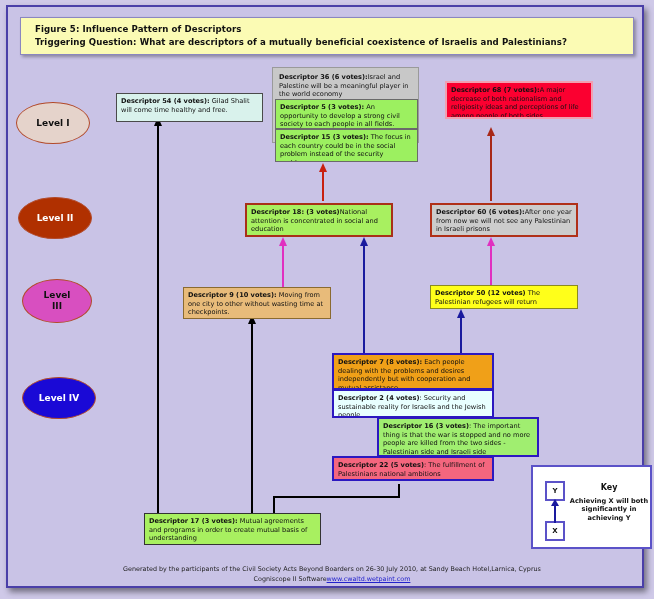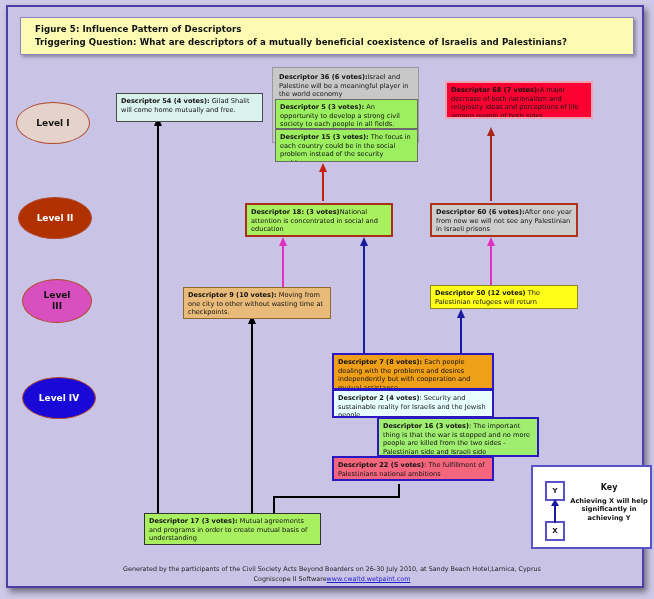--- a/index.html
+++ b/index.html
@@ -89,21 +89,21 @@
     <div class="vl" style="left:482px;top:238px;width:2px;height:40px;background:#e030c0;"></div>
     <div class="ah" style="left:479px;top:230px;border-bottom:9px solid #e030c0;"></div>
 
     <div class="vl" style="left:482px;top:128px;width:2px;height:66px;background:#a82818;"></div>
     <div class="ah" style="left:479px;top:120px;border-bottom:9px solid #a82818;"></div>
 
     <div class="vl" style="left:314px;top:164px;width:2px;height:30px;background:#c82010;"></div>
     <div class="ah" style="left:311px;top:156px;border-bottom:9px solid #c82010;"></div>
 
     <div class="box" style="left:108px;top:86px;width:147px;height:29px;background:#d9f2ec;border:1px solid #4a4a4a;">
-      <b>Descriptor 54 (4 votes):</b><span> Gilad Shalit will come home mutually and free.</span>
+      <b>Descriptor 54 (4 votes):</b><span> Gilad Shalit will come time healthy and free.</span>
     </div>
 
     <div class="grp" style="left:264px;top:60px;width:147px;height:76px;background:#c8c8c8;border:1px solid #9a9a9a;">
       <div class="box" style="left:2px;top:2px;width:143px;height:29px;background:#c8c8c8;border:0;">
         <b>Descriptor 36 (6 votes):</b><span>Israel and Palestine will be a meaningful player in the world economy</span>
       </div>
       <div class="box" style="left:2px;top:31px;width:143px;height:30px;background:#9cf060;border:1px solid #6a6a6a;">
         <b>Descriptor 5 (3 votes):</b><span> An opportunity to develop a strong civil society to each people in all fields.</span>
       </div>
       <div class="box" style="left:2px;top:61px;width:143px;height:33px;background:#9cf060;border:1px solid #6a6a6a;">
@@ -145,21 +145,21 @@
         <b>Descriptor 22 (5 votes)</b><span>: The fulfillment of Palestinians national ambitions</span>
       </div>
     </div>
 
     <div class="box" style="left:136px;top:506px;width:177px;height:32px;background:#a8f060;border:1px solid #333;">
       <b>Descriptor 17 (3 votes):</b><span> Mutual agreements and programs in order to create mutual basis of understanding</span>
     </div>
 
     <div id="key" style="left:523px;top:458px;width:121px;height:84px;">
       <div class="kt" style="position:absolute;left:36px;top:16px;width:80px;">Key</div>
-      <div class="kb" style="position:absolute;left:36px;top:30px;width:80px;">Achieving X will help significantly  in achieving Y</div>
+      <div class="kb" style="position:absolute;left:36px;top:30px;width:80px;">Achieving X will both significantly  in achieving Y</div>
       <div class="kbox" style="left:12px;top:14px;width:20px;height:20px;">
         <span>Y</span>
       </div>
       <div class="kbox" style="left:12px;top:54px;width:20px;height:20px;">
         <span>X</span>
       </div>
       <div class="vl" style="left:21px;top:38px;width:2px;height:18px;background:#1a1a9e;"></div>
       <div class="ah" style="left:18px;top:32px;border-bottom:7px solid #1a1a9e;"></div>
     </div>
 

